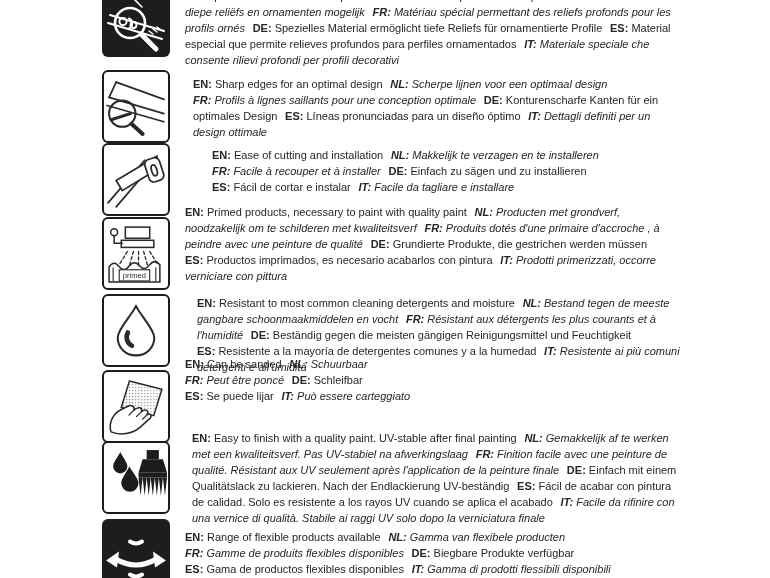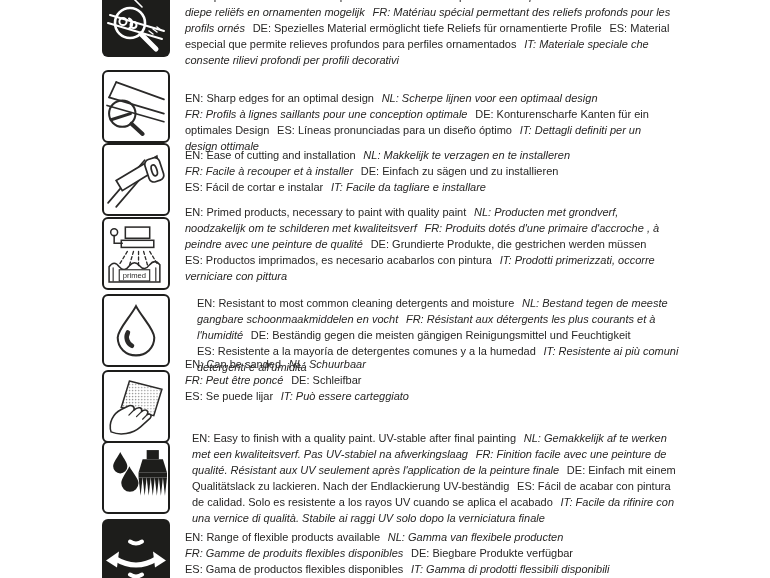--- a/index.html
+++ b/index.html
@@ -14,26 +14,26 @@
     box-sizing:border-box;display:block;
   }
   .ficon.light{border:2.5px solid #1d1d1b;border-radius:6px;background:#fff;}
   .ficon.dark{background:#1d1d1b;border-radius:6px;}
   .ficon svg{display:block;width:100%;height:100%;}
   .ftext{
     position:absolute;left:185px;width:486px;margin:0;
     font-size:11px;line-height:16px;color:#272625;
     text-align:left;
   }
-  .seg .lab{font-weight:normal;}
+  .seg .lab{font-weight:bold;}
   .seg.it{font-style:italic;}
   
   .i0{top:-5px;height:62px;} .t0{top:-12px;}
-  .i1{top:70px;}             .t1{top:90px;}
-  .i2{top:143px;}            .t2{top:147px;}
+  .i1{top:70px;}             .t1{top:76px;margin-left:8px;}
+  .i2{top:143px;}            .t2{top:147px;margin-left:27px;}
   .i3{top:217px;}            .t3{top:204px;}
   .i4{top:294px;}            .t4{top:295px;margin-left:12px;}
   .i5{top:370px;}            .t5{top:356px;}
   .i6{top:441px;}            .t6{top:430px;margin-left:7px;}
   .i7{top:519px;}            .t7{top:529px;}
 </style>
 </head>
 <body>
 
 <section class="row">

